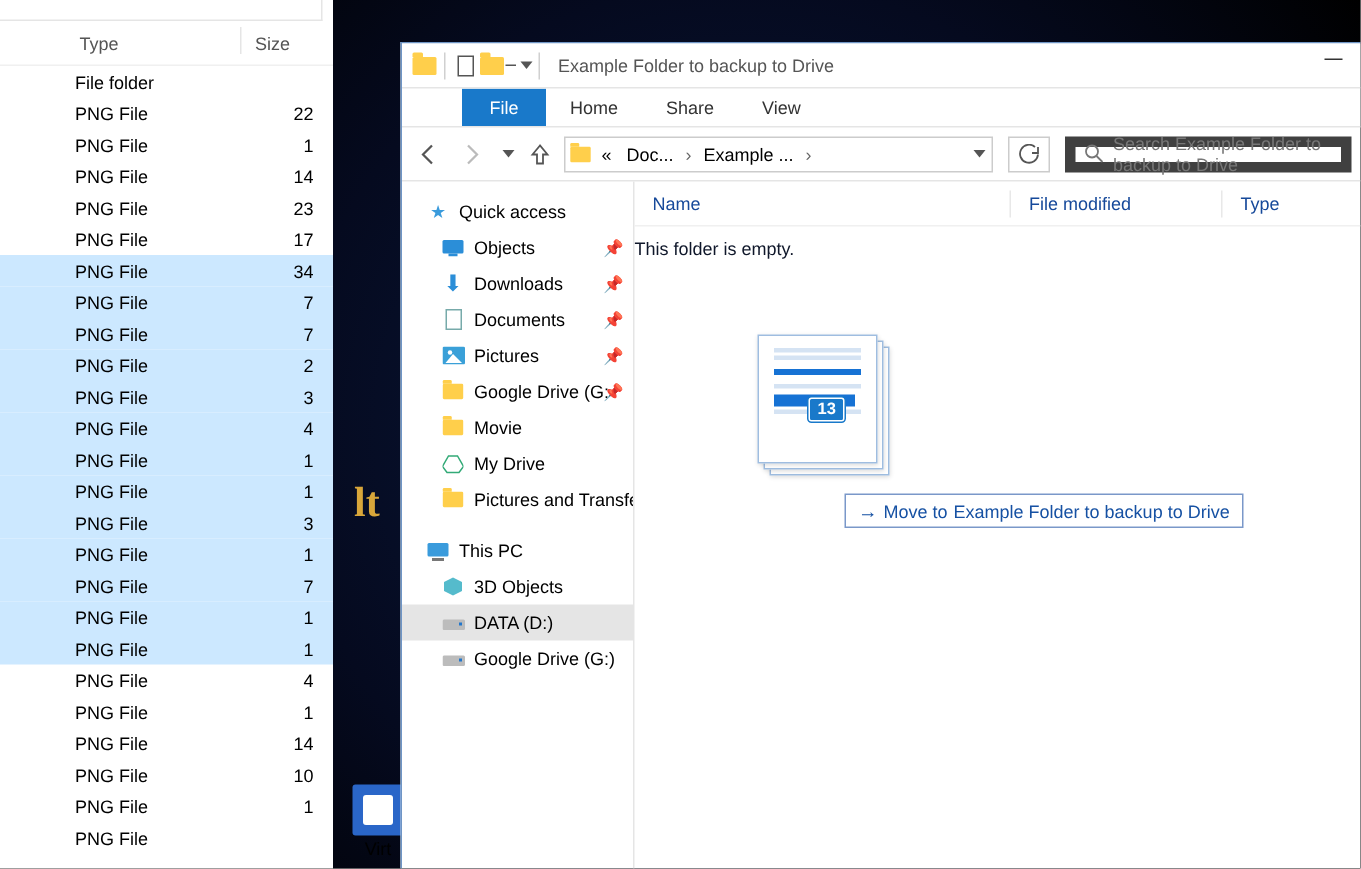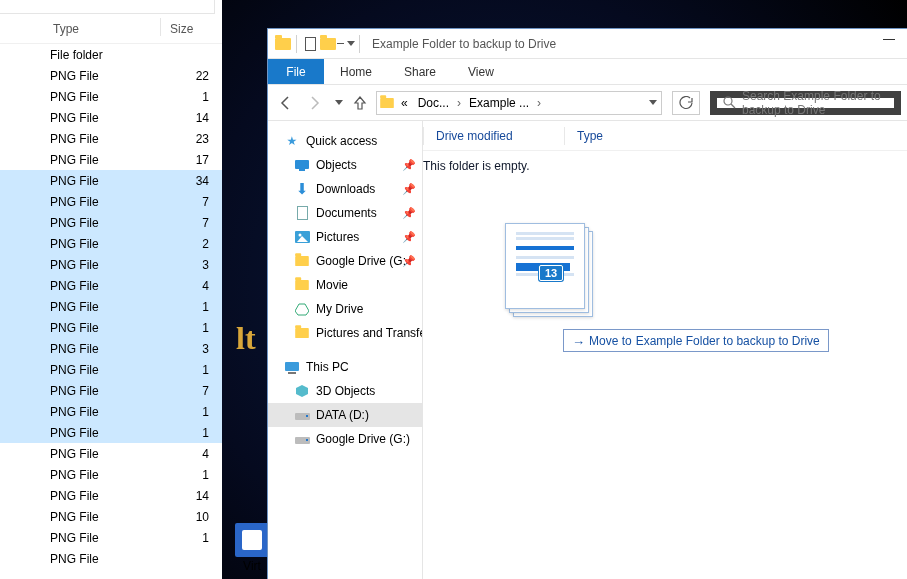--- a/index.html
+++ b/index.html
@@ -13,39 +13,39 @@
   .hdr-size{left:162px;width:55px;text-align:right;justify-content:flex-start;}
   .hdr-div{position:absolute;left:160px;top:4px;height:18px;width:1px;background:#e5e5e5;}
   .file-list{width:224px;}
   .file-row{display:flex;height:21px;align-items:center;width:222px;}
   .file-row.sel{background:#cce8ff;}
   .ft{flex:0 0 160px;padding-left:50px;white-space:nowrap;overflow:hidden;}
   .fs{flex:0 0 55px;text-align:right;padding-right:6px;}
   
   .desk{position:absolute;left:222px;top:0;width:685px;height:579px;
     background:radial-gradient(circle at 40% 50%,#0a1a40 0%,#050a1f 60%,#000 100%);}
-  .lt{position:absolute;left:14px;top:320px;font-family:Georgia,serif;font-size:32px;color:#d8a63a;font-weight:600;}
+  .lt{position:absolute;left:14px;top:320px;font-family:Georgia,serif;font-size:28px;color:#d8a63a;font-weight:600;}
   .desk-icon{position:absolute;left:10px;bottom:6px;width:40px;text-align:center;color:#fff;font-size:11px;}
   .desk-icon .sq{width:34px;height:34px;background:#2a66c8;margin:0 auto 2px;border-radius:2px;position:relative;}
   .desk-icon .sq::after{content:"";position:absolute;left:7px;top:7px;width:20px;height:20px;background:#fff;border-radius:2px;}
   
   .explorer{position:absolute;left:267px;top:28px;width:640px;height:551px;background:#fff;border:1px solid #6f95c5;border-right:none;border-bottom:none;}
   
   .titlebar{height:30px;background:#fff;display:flex;align-items:center;border-bottom:1px solid #e5e5e5;position:relative;}
   .tb-icons{display:flex;align-items:center;gap:0;padding:0 2px 0 6px;height:30px;}
   .tb-ico{width:18px;height:22px;display:flex;align-items:center;justify-content:center;}
   .tb-sep{width:1px;height:18px;background:#d0d0d0;margin:0 4px;}
   .folder-ico{width:16px;height:12px;background:#ffcf4b;border-radius:1px;position:relative;}
   .folder-ico::before{content:"";position:absolute;top:-3px;left:0;width:7px;height:3px;background:#ffcf4b;border-radius:1px 1px 0 0;}
   .doc-ico{width:11px;height:14px;border:1px solid #555;background:#fff;}
   .chev{width:0;height:0;border-left:4px solid transparent;border-right:4px solid transparent;border-top:5px solid #555;margin-left:3px;}
   .tb-title{padding-left:6px;color:#555;flex:1;}
   .tb-min{position:absolute;right:12px;top:10px;width:12px;height:1px;background:#333;}
   
-  .ribbon{height:26px;background:#fff;display:flex;align-items:stretch;border-bottom:1px solid #e5e5e5;}
+  .ribbon{height:26px;background:#fff;display:flex;align-items:stretch;border-bottom:1px solid #e5e5e5;padding-left:40px;}
   .rb-file{background:#1979ca;color:#fff;width:56px;display:flex;align-items:center;justify-content:center;}
   .rb-tab{padding:0 16px;display:flex;align-items:center;color:#333;}
   
   .navrow{height:36px;display:flex;align-items:center;border-bottom:1px solid #e5e5e5;padding:0 6px;gap:4px;}
   .nav-ico{width:24px;height:24px;display:flex;align-items:center;justify-content:center;color:#666;font-size:14px;}
   .nav-ico svg{display:block;}
   .addr{flex:0 0 286px;height:24px;border:1px solid #ccc;display:flex;align-items:center;padding:0 2px;gap:2px;}
   .addr .folder-ico{transform:scale(.85);}
   .addr-seg{padding:0 4px;white-space:nowrap;color:#000;}
   .addr-car{color:#666;padding:0 2px;}
@@ -393,22 +393,23 @@
                 <rect x="11" y="5" width="2" height="2" fill="#27c"></rect>
               </svg>
             </span>
           <span>Google Drive (G:)</span>
         </div>
       </div>
     </div>
 
     <div class="content">
       <div class="cols">
+        <div class="col col-name">Name</div>
         <div class="vd"></div>
-        <div class="col col-date">Drive modified</div>
+        <div class="col col-date">File modified</div>
         <div class="vd"></div>
         <div class="col col-type">Type</div>
       </div>
       <div class="empty">This folder is empty.</div>
 
       <div class="dragstack">
         <div class="card c1"></div>
         <div class="card c2"></div>
         <div class="card c3">
           <div class="doc-line"></div>

